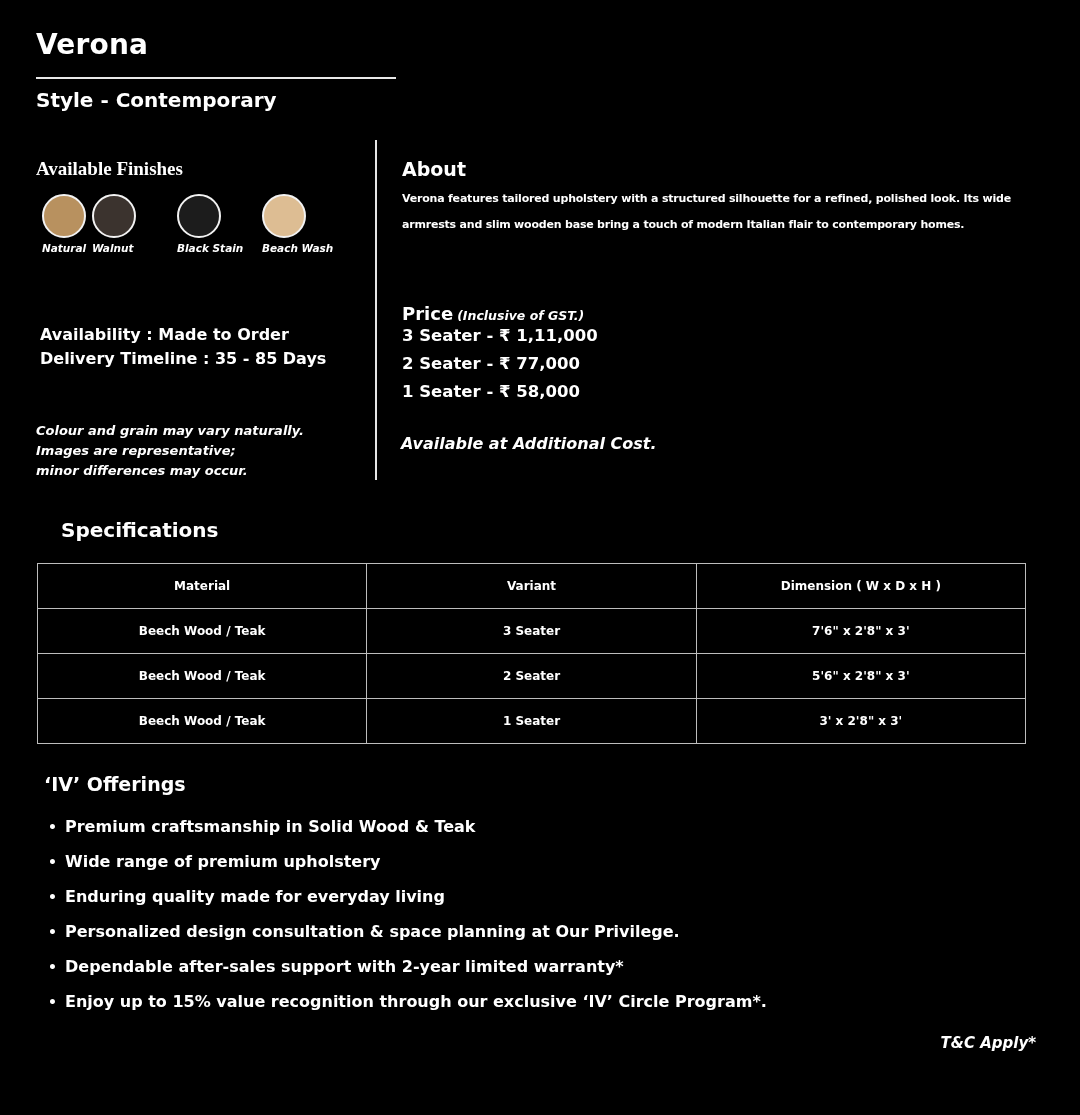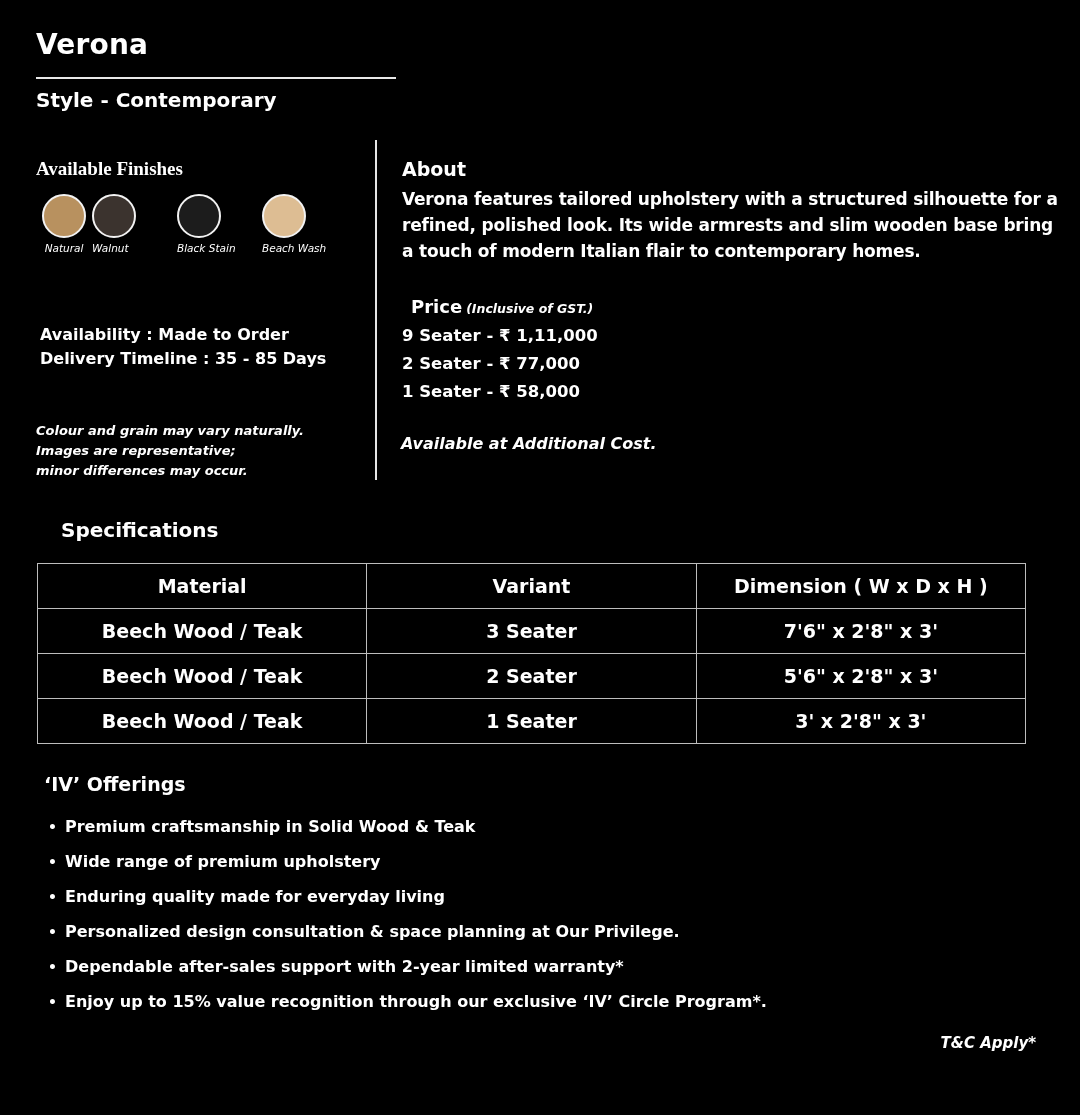--- a/index.html
+++ b/index.html
@@ -17,37 +17,37 @@
     .vdivider { left: 375px; top: 140px; width: 2px; height: 340px; background: #e6e6e6; }
 
     .finishes-title { left: 36px; top: 158px; font-size: 19px; font-weight: bold; font-family: Liberation Serif, serif; }
     .swatches { left: 36px; top: 194px; display: flex; }
     .swatch { width: 85px; display: flex; flex-direction: column; align-items: flex-start; }
     .swatch:first-child { width: 56px; align-items: center; }
     .swatch-circle {
       width: 44px; height: 44px; border-radius: 50%;
       border: 2px solid #f2f2f2; box-sizing: border-box;
     }
-    .swatch-label { font-size: 10.5px; font-style: italic; font-weight: normal; margin-top: 4px; white-space: nowrap; }
+    .swatch-label { font-size: 10.5px; font-style: italic; font-weight: bold; margin-top: 4px; white-space: nowrap; }
 
     .avail { left: 40px; top: 323px; font-size: 16px; font-weight: bold; line-height: 24px; }
     .note { left: 36px; top: 421px; font-size: 13px; font-style: italic; font-weight: bold; line-height: 20px; }
 
     .about-title { left: 402px; top: 158px; font-size: 19px; font-weight: bold; }
-    .about-text { left: 402px; top: 186px; width: 660px; font-size: 17px; font-weight: bold; line-height: 26px; letter-spacing: -0.2px; }
+    .about-text { left: 402px; top: 186px; width: 660px; font-size: 11px; font-weight: bold; line-height: 26px; letter-spacing: -0.2px; }
 
-    .price-head { left: 402px; top: 296px; font-size: 18px; font-weight: bold; margin-left: 9px; }
+    .price-head { left: 402px; top: 303px; font-size: 18px; font-weight: bold; }
     .price-head .sub { font-size: 12.5px; font-style: italic; font-weight: bold; margin-left: 4px; }
     .price-list { left: 402px; top: 322px; font-size: 16.5px; font-weight: bold; line-height: 28px; }
     .extras { left: 401px; top: 432px; font-size: 16px; font-style: italic; font-weight: bold; line-height: 24px; }
 
     .spec-title { left: 37px; top: 518px; font-size: 20px; font-weight: bold; margin-left: 24px; }
     .spec-table {
       left: 37px; top: 563px; width: 989px;
-      border-collapse: collapse; font-size: 19px; font-weight: bold;
+      border-collapse: collapse; font-size: 12px; font-weight: bold;
     }
     .spec-table th, .spec-table td {
       border: 1px solid #bdbdbd; height: 44px; text-align: center;
       width: 33.33%; padding: 0; font-weight: bold;
     }
 
     .offer-title { left: 44px; top: 773px; font-size: 19px; font-weight: bold; }
     .offers { left: 48px; top: 814px; margin: 0; padding: 0; list-style: none; font-size: 16px; font-weight: bold; }
     .offers li { height: 35px; display: flex; align-items: flex-start; }
     .bullet { width: 17px; font-size: 14px; line-height: 26px; }
@@ -95,21 +95,21 @@
   <div>minor differences may occur.</div>
 </div>
 
 <div class="abs about-title">About</div>
 <div class="abs about-text">Verona features tailored upholstery with a structured silhouette for a refined, polished look. Its wide armrests and slim wooden base bring a touch of modern Italian flair to contemporary homes.</div>
 
 <div class="abs price-head">
   <span>Price</span><span class="sub">(Inclusive of GST.)</span>
 </div>
 <div class="abs price-list">
-  <div>9 Seater - ₹ 1,11,000</div>
+  <div>3 Seater - ₹ 1,11,000</div>
   <div>2 Seater - ₹ 77,000</div>
   <div>1 Seater - ₹ 58,000</div>
 </div>
 <div class="abs extras">
   <div>Available at Additional Cost.</div>
 </div>
 
 <div class="abs spec-title">Specifications</div>
 <table class="abs spec-table">
   <thead>

